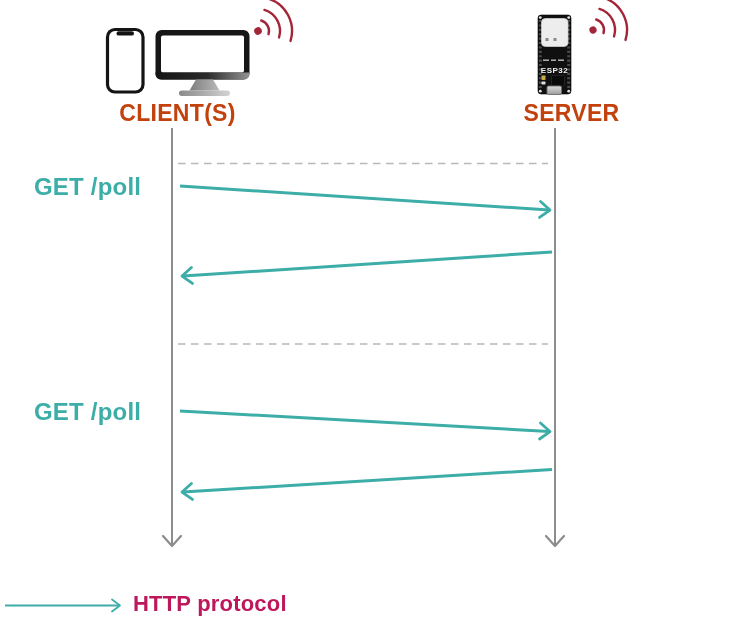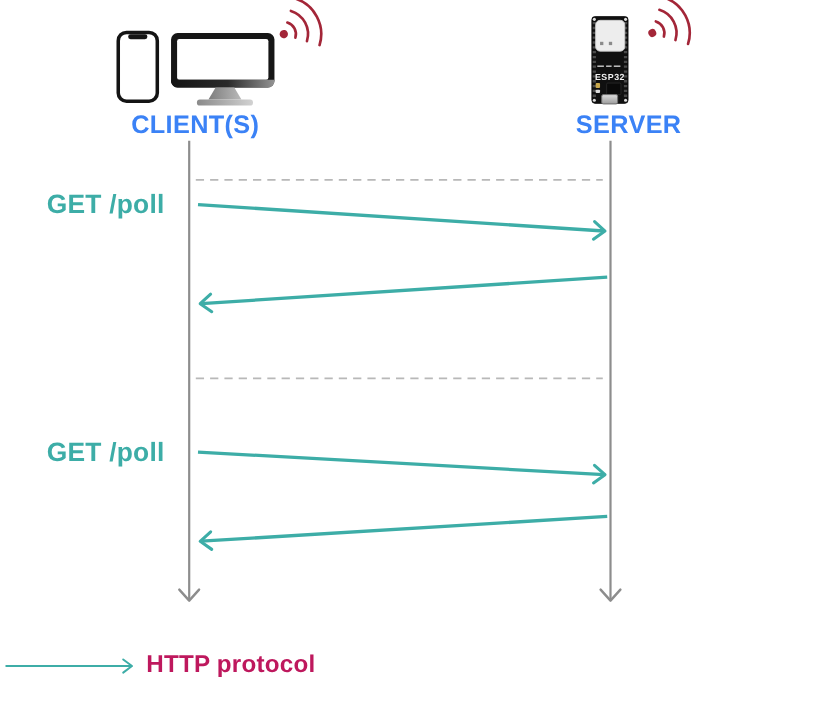--- a/index.html
+++ b/index.html
@@ -2,27 +2,27 @@
 <html><head>
 <meta charset="utf-8">
 <style>
   html,body{margin:0;padding:0;background:#fff;}
   .stage{
     position:relative;width:750px;height:637px;background:#ffffff;
     font-family:"Liberation Sans",sans-serif;overflow:hidden;
   }
   .stage svg{position:absolute;left:0;top:0;}
   .actor-label{
-    position:absolute;font-weight:700;color:#3b82f6;font-size:23px;
+    position:absolute;font-weight:700;color:#c2410c;font-size:23px;
     letter-spacing:.3px;line-height:1;
   }
   .client-pos{left:101px;top:102px;width:153px;text-align:center;}
   .server-pos{left:495px;top:102px;width:153px;text-align:center;}
   .msg-label{
-    position:absolute;left:34px;width:124px;text-align:center;
+    position:absolute;left:34px;width:124px;text-align:left;
     color:#3DADA7;font-weight:700;font-size:24px;line-height:1;letter-spacing:.2px;
   }
   .msg-1{top:175px;}
   .msg-2{top:400px;}
   .legend-label{
     position:absolute;left:133px;top:593px;color:#be185d;
     font-weight:700;font-size:22px;line-height:1;letter-spacing:.2px;
   }
 </style>
 </head>

